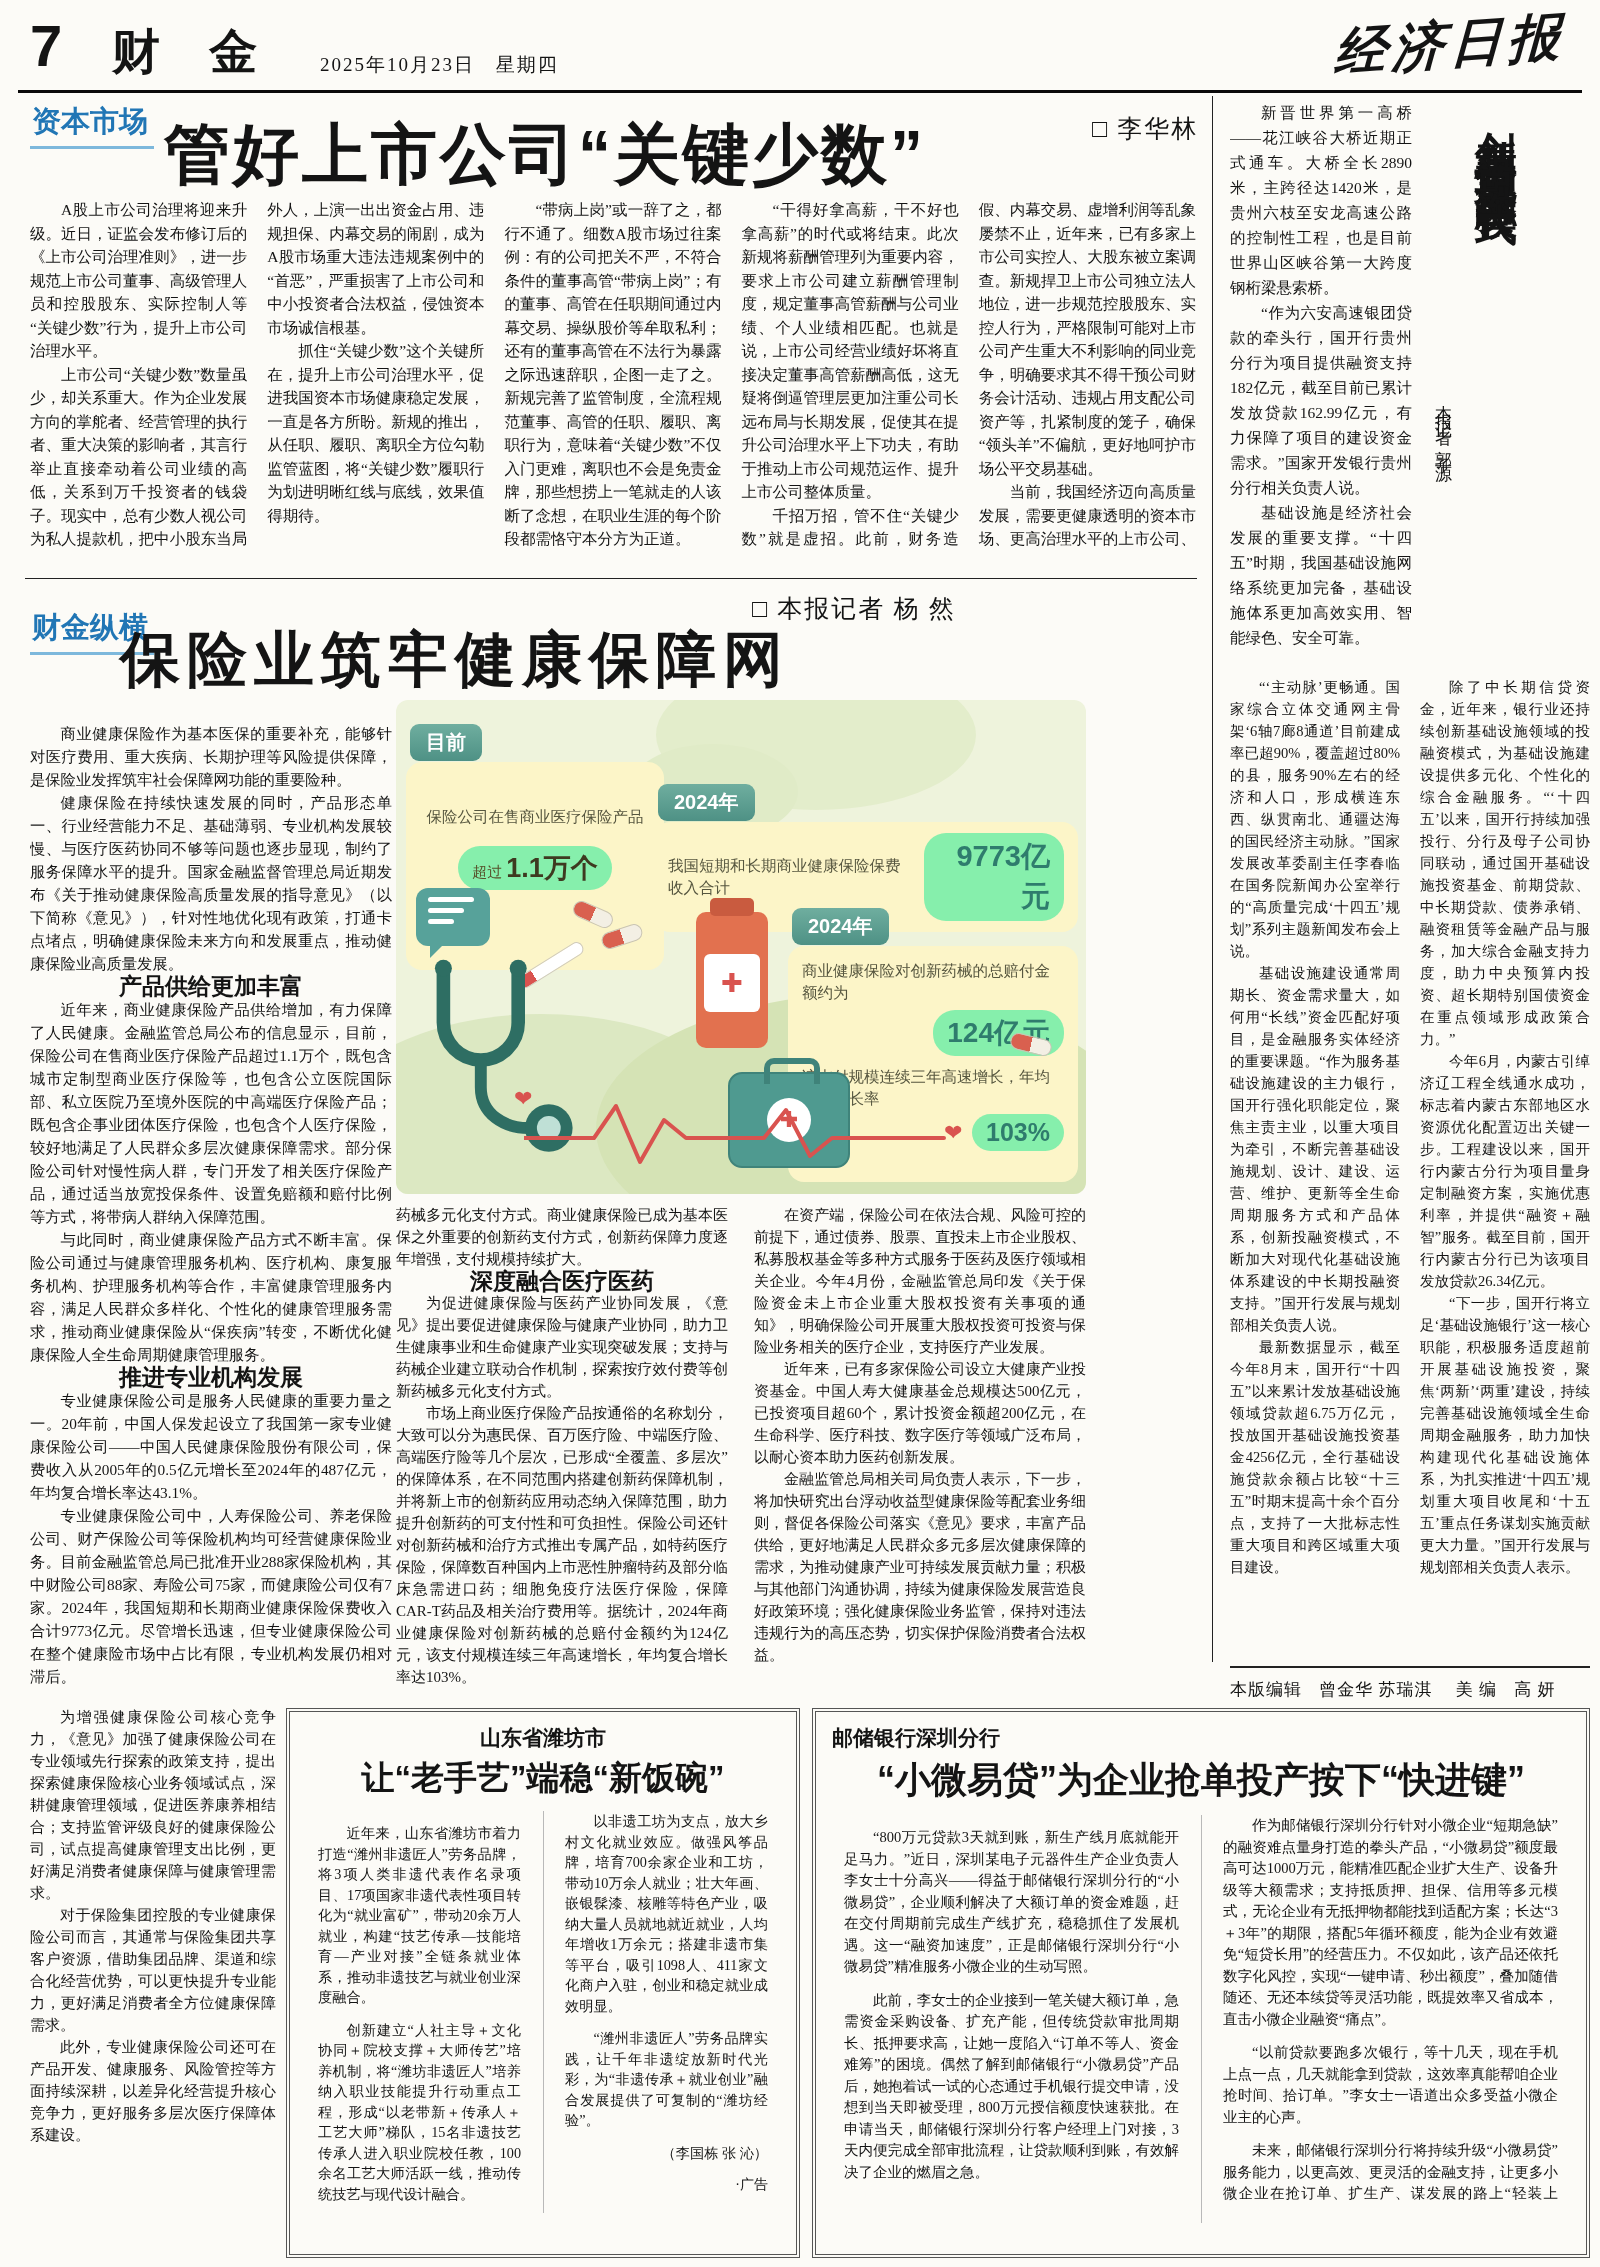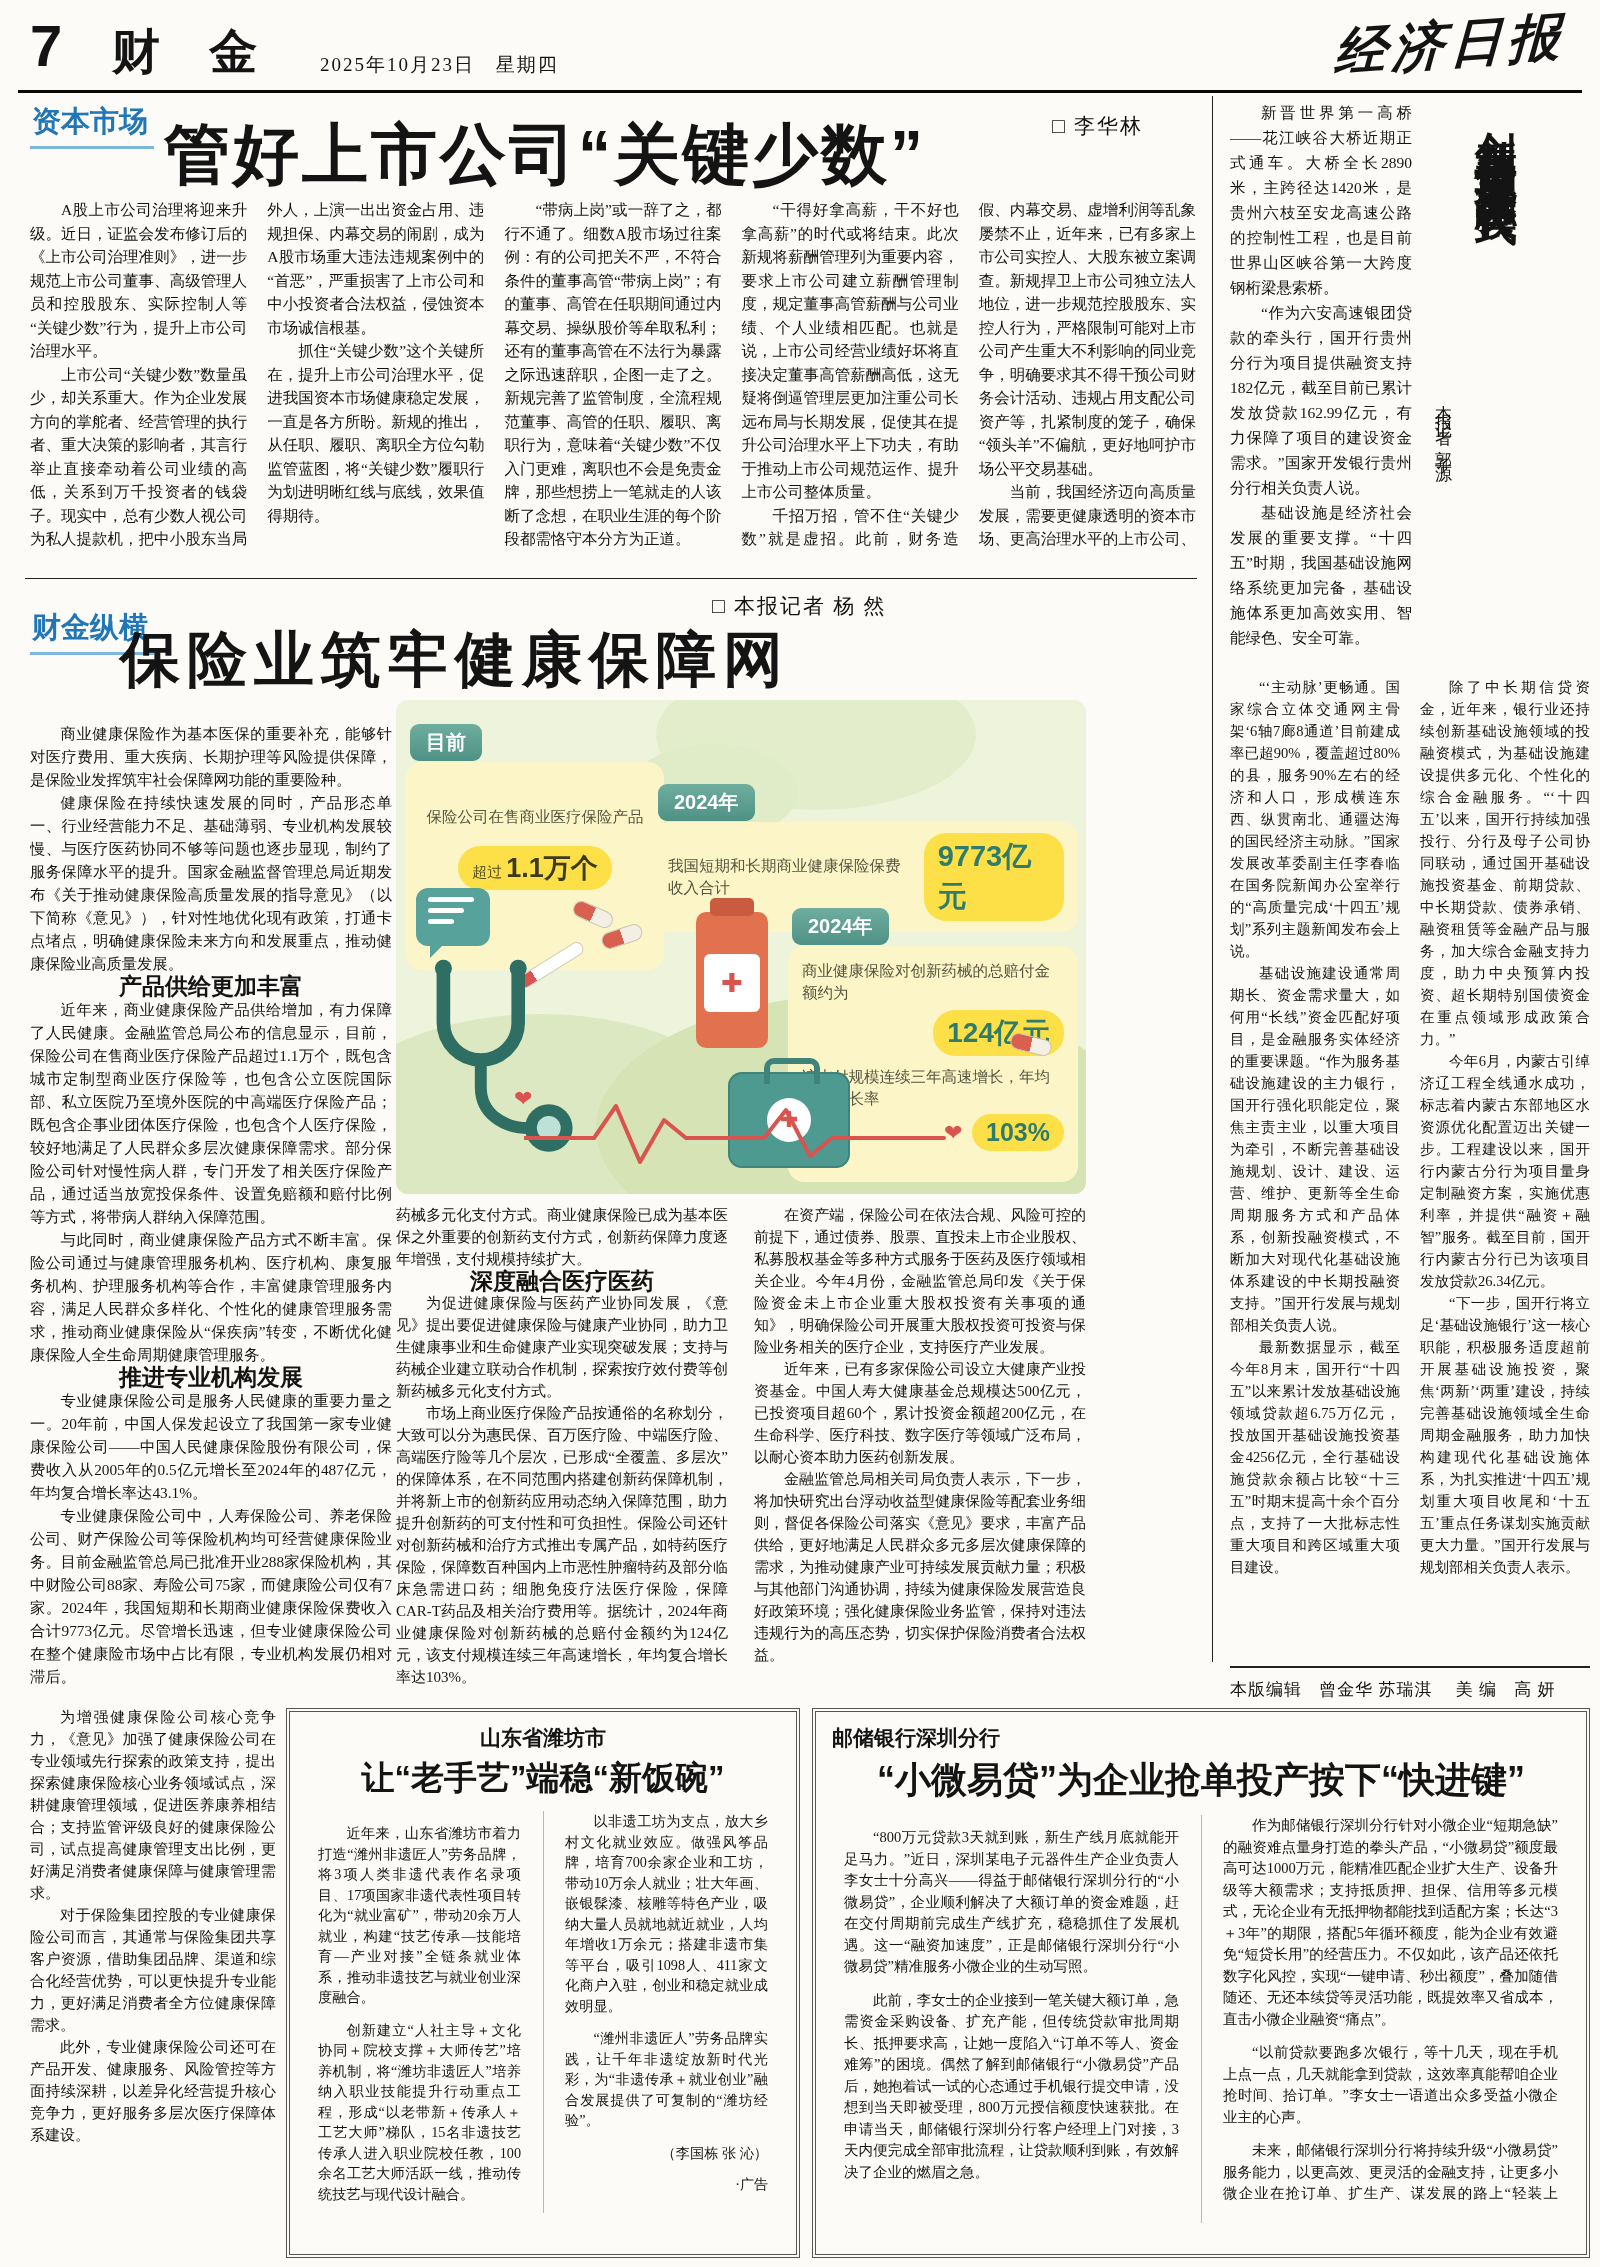--- a/index.html
+++ b/index.html
@@ -8,21 +8,21 @@
   .hd-rule{position:absolute;left:18px;width:1564px;height:3px;background:#0a0a0a;top:90px;}
   .pgnum{position:absolute;left:30px;top:12px;font-size:58px;font-weight:900;font-family:"Liberation Sans","DejaVu Sans",sans-serif;}
   .secname{position:absolute;left:112px;top:20px;font-size:48px;font-weight:900;letter-spacing:18px;font-family:"Liberation Sans","DejaVu Sans",sans-serif;}
   .hdate{position:absolute;left:320px;top:52px;font-size:19px;letter-spacing:2px;text-align:center;}
   .masthead{position:absolute;right:34px;top:10px;font-size:52px;font-weight:bold;font-style:italic;
             font-family:"DejaVu Serif",serif;transform:rotate(-4deg) skewX(-6deg);letter-spacing:6px;}
   .kicker{position:absolute;font-size:29px;font-weight:900;color:#2176b5;
           font-family:"Liberation Sans","DejaVu Sans",sans-serif;border-bottom:3px solid #7db8dc;padding:0 6px 4px 2px;}
   .a1title{position:absolute;left:40px;top:110px;width:1010px;text-align:center;font-size:66px;font-weight:900;
            letter-spacing:3px;font-family:"Liberation Sans","DejaVu Sans",sans-serif;}
-  .byline{position:absolute;font-size:21px;letter-spacing:2px;}
+  .byline{position:absolute;font-size:25px;letter-spacing:2px;margin-left:40px;}
   .bodytxt{text-align:justify;overflow:hidden;}
   .bodytxt p{margin:0;text-indent:2em;}
   .a1body{position:absolute;left:30px;top:198px;width:1166px;height:372px;
           column-count:5;column-gap:20px;font-size:15.5px;line-height:23.5px;}
   .hrule2{position:absolute;left:25px;top:578px;width:1172px;height:1px;background:#222;}
   .a2title{position:absolute;left:95px;top:620px;width:720px;text-align:center;font-size:60px;font-weight:900;
            letter-spacing:7px;font-family:"Liberation Serif","DejaVu Serif",serif;}
   .colA{position:absolute;left:30px;top:722px;width:362px;height:978px;font-size:15.3px;line-height:23px;}
   .subhead{font-size:23px;font-weight:900;text-align:center;margin:16px 0 12px 0;text-indent:0 !important;
            font-family:"Liberation Sans","DejaVu Sans",sans-serif;}
@@ -56,21 +56,21 @@
   .gfx{position:absolute;left:396px;top:700px;width:690px;height:494px;background:#eef3dc;border-radius:12px;overflow:hidden;}
   .hill{position:absolute;border-radius:50%;}
   .h1{bottom:-50px;left:-70px;width:430px;height:230px;background:#dce8c2;}
   .h2{bottom:-70px;right:-50px;width:540px;height:270px;background:#d5e3b5;}
   .h3{top:-40px;right:110px;width:320px;height:150px;background:#e3edcb;}
   .h4{top:44px;left:232px;width:170px;height:95px;background:#e0ebc7;}
   .gbadge{position:absolute;background:linear-gradient(180deg,#6fae9f,#4e9185);color:#fff;font-weight:bold;
           font-size:20px;padding:5px 16px;border-radius:9px;z-index:4;font-family:"Liberation Sans","DejaVu Sans",sans-serif;}
   .gcard{position:absolute;background:#fcf5c8;border-radius:16px;padding:14px;z-index:2;box-sizing:border-box;}
   .gcard .t{font-size:15.5px;color:#56563f;line-height:22px;}
-  .pill{display:inline-block;background:#fde047;border-radius:22px;padding:4px 14px;}
+  .pill{display:inline-block;background:#86efac;border-radius:22px;padding:4px 14px;text-align:right;}
   .bignum{font-size:28px;font-weight:900;color:#2f7c6d;font-family:"Liberation Sans","DejaVu Sans",sans-serif;}
   .icon{position:absolute;z-index:3;}
   .bubble{left:20px;top:188px;width:74px;height:58px;background:#57a29a;border-radius:12px;padding:9px 0 0 12px;box-sizing:border-box;}
   .bubble:after{content:"";position:absolute;left:14px;bottom:-12px;border:8px solid transparent;border-top-color:#57a29a;border-left-color:#57a29a;}
   .bline{height:5px;background:#fff;border-radius:3px;margin-bottom:6px;}
   .thermo{left:118px;top:258px;width:72px;height:12px;border-radius:8px;transform:rotate(-32deg);
           background:linear-gradient(90deg,#d9534f 0 22%,#ffffff 22%);border:1px solid #cfcabc;}
   .caps{width:40px;height:15px;border-radius:9px;background:linear-gradient(90deg,#d9604f 0 50%,#f3efe4 50%);border:1px solid #c9c4b4;}
   .c1{left:176px;top:206px;transform:rotate(24deg);}
   .c2{left:205px;top:228px;transform:rotate(-18deg);}

